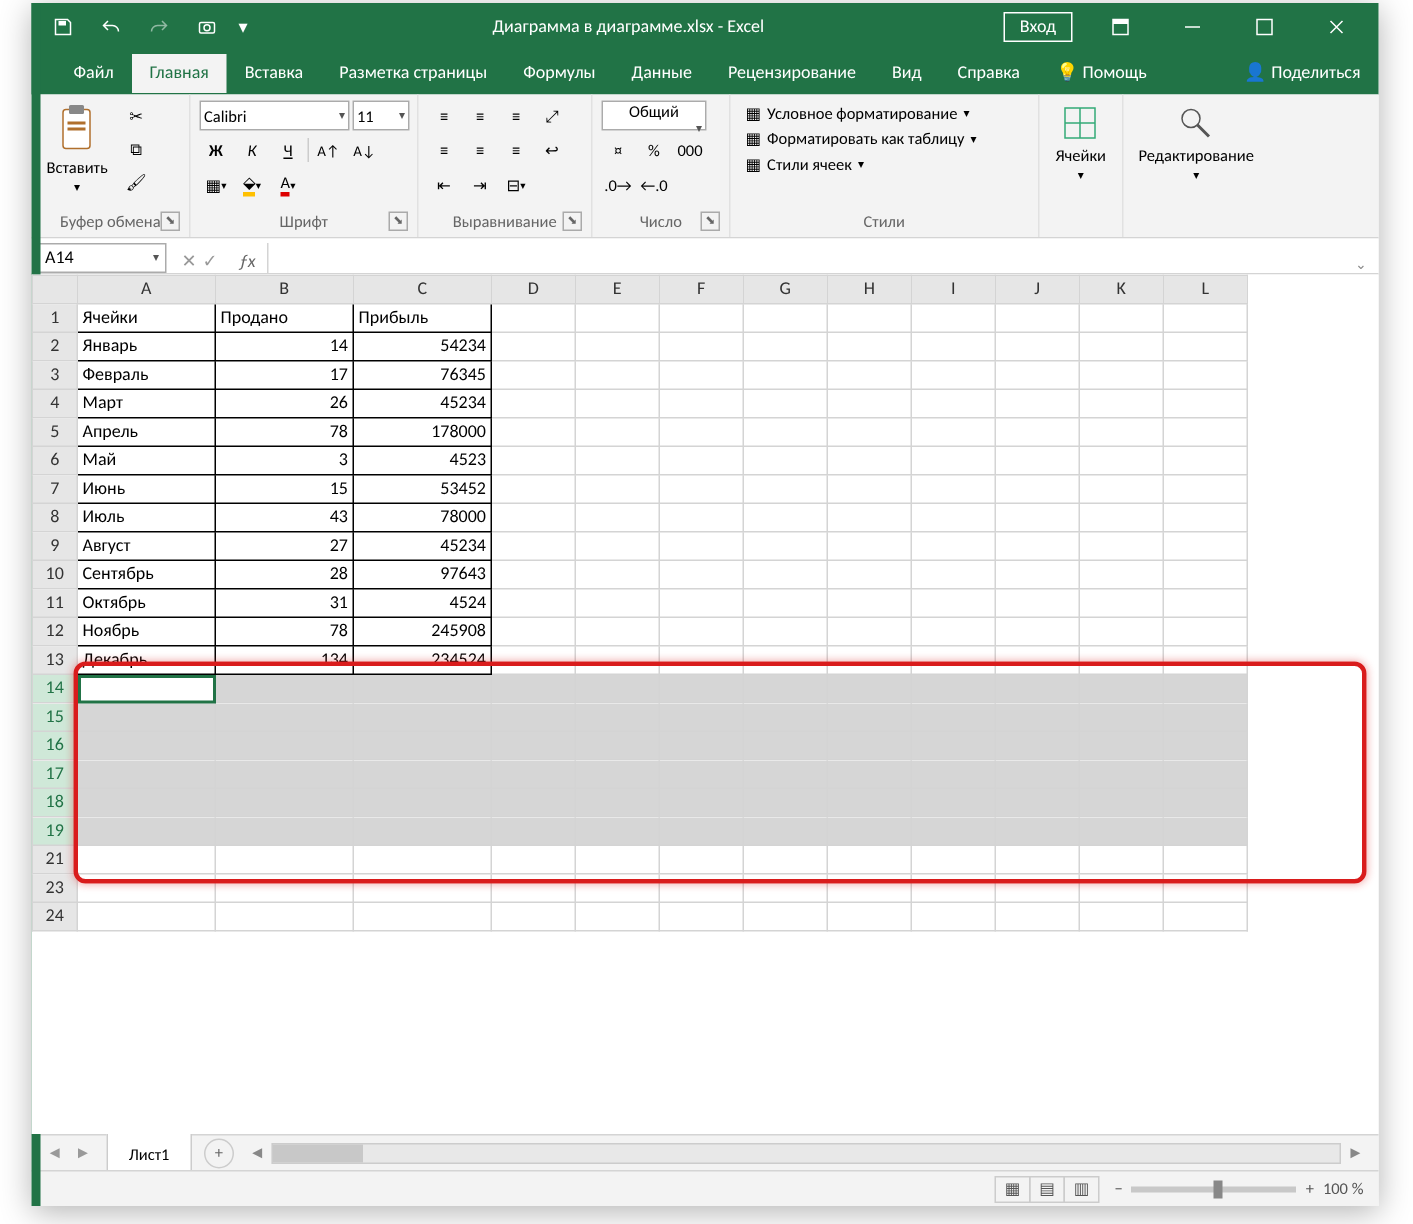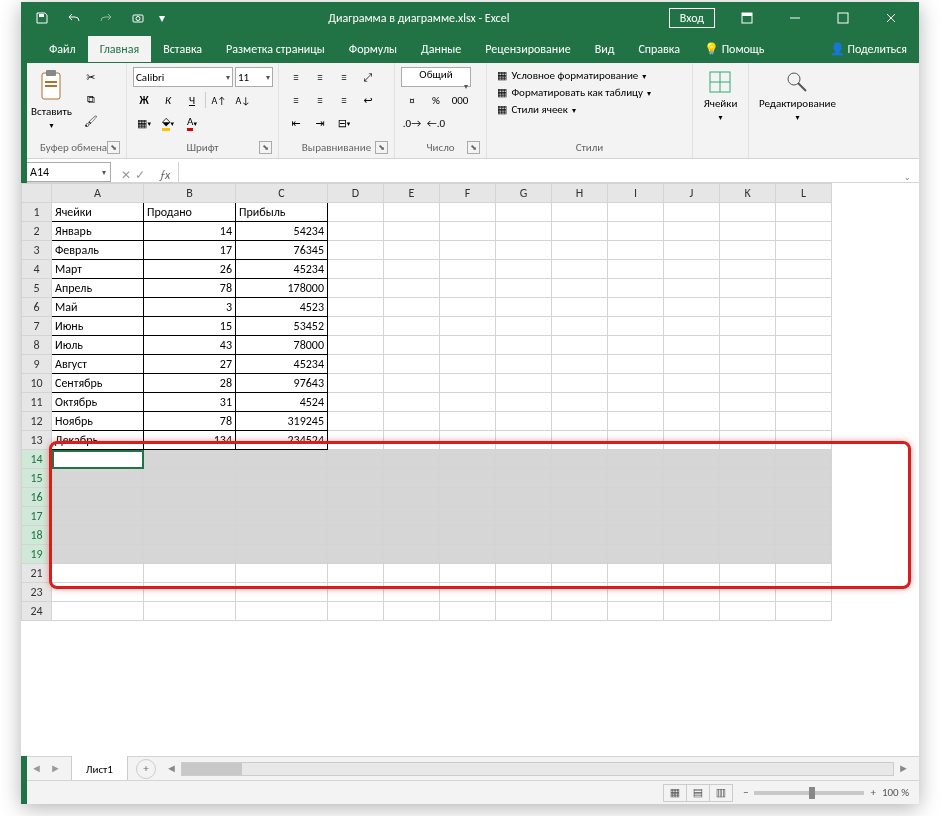--- a/index.html
+++ b/index.html
@@ -491,21 +491,21 @@
               <td></td>
               <td></td>
               <td></td>
               <td></td>
               <td></td>
             </tr>
             <tr>
               <td class="rowhdr">12</td>
               <td class="datacell">Ноябрь</td>
               <td class="num datacell">78</td>
-              <td class="num datacell">319245</td>
+              <td class="num datacell">245908</td>
               <td></td>
               <td></td>
               <td></td>
               <td></td>
               <td></td>
               <td></td>
               <td></td>
               <td></td>
               <td></td>
             </tr>

